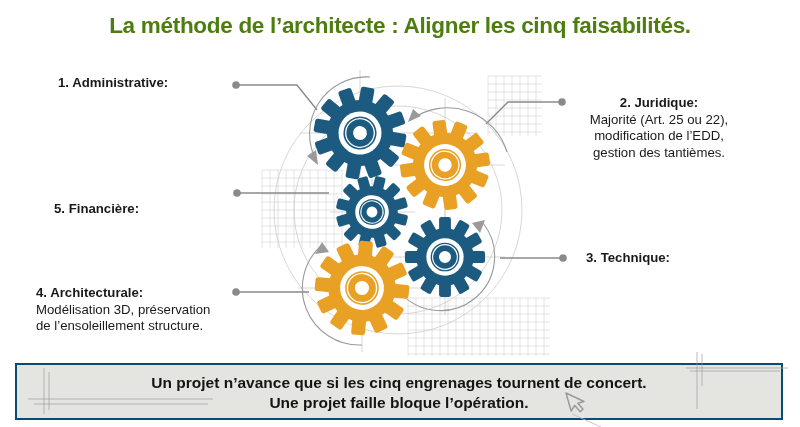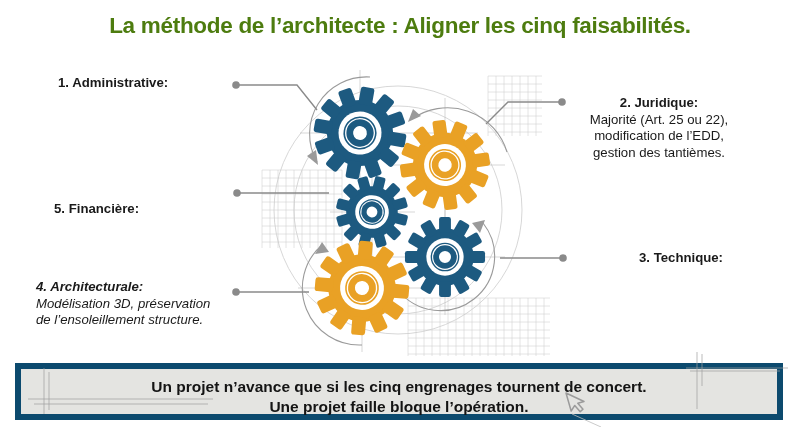--- a/index.html
+++ b/index.html
@@ -7,25 +7,25 @@
          font-family:"Liberation Sans",sans-serif;}
   .title{position:absolute;top:13px;left:0;right:0;text-align:center;
          font-size:22.5px;font-weight:bold;color:#4d7c0f;letter-spacing:-0.3px;}
   .svg-layer{position:absolute;left:0;top:0;z-index:2;pointer-events:none;}
   .label{position:absolute;z-index:3;font-size:13.2px;line-height:16.5px;color:#1a1a1a;}
   .label .heading{font-weight:bold;}
   .label-left{text-align:left;}
   .label-right{text-align:center;}
   .lbl-1{right:572px;top:75px;width:170px;}
   .lbl-5{right:572px;top:185px;width:174px;margin-top:16px;}
-  .lbl-4{right:572px;top:279px;width:192px;font-style:italic;}
+  .lbl-4{right:572px;top:285px;width:192px;}
   .lbl-2{left:578px;top:95px;width:162px;}
-  .lbl-3{left:606px;top:250px;width:150px;}
+  .lbl-3{left:553px;top:250px;width:150px;}
   .banner{position:absolute;z-index:1;left:15px;top:363px;width:768px;height:57px;
-          box-sizing:border-box;background:#e4e4e1;border:6px solid #0c4a6e;
+          box-sizing:border-box;background:#e4e4e1;border:2px solid #0c4a6e;
           text-align:center;font-weight:bold;font-size:15.5px;line-height:20px;
           color:#141414;padding-top:8px;}
 </style>
 </head>
 <body>
 
 <div class="stage">
 
   <div class="title">La méthode de l’architecte : Aligner les cinq faisabilités.</div>
 

